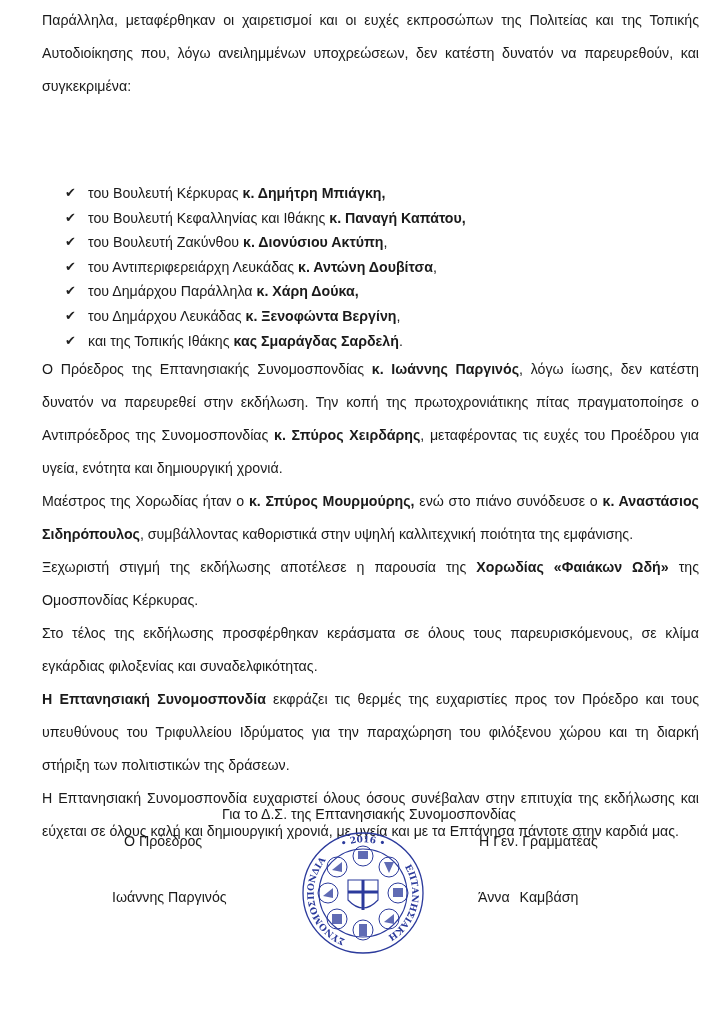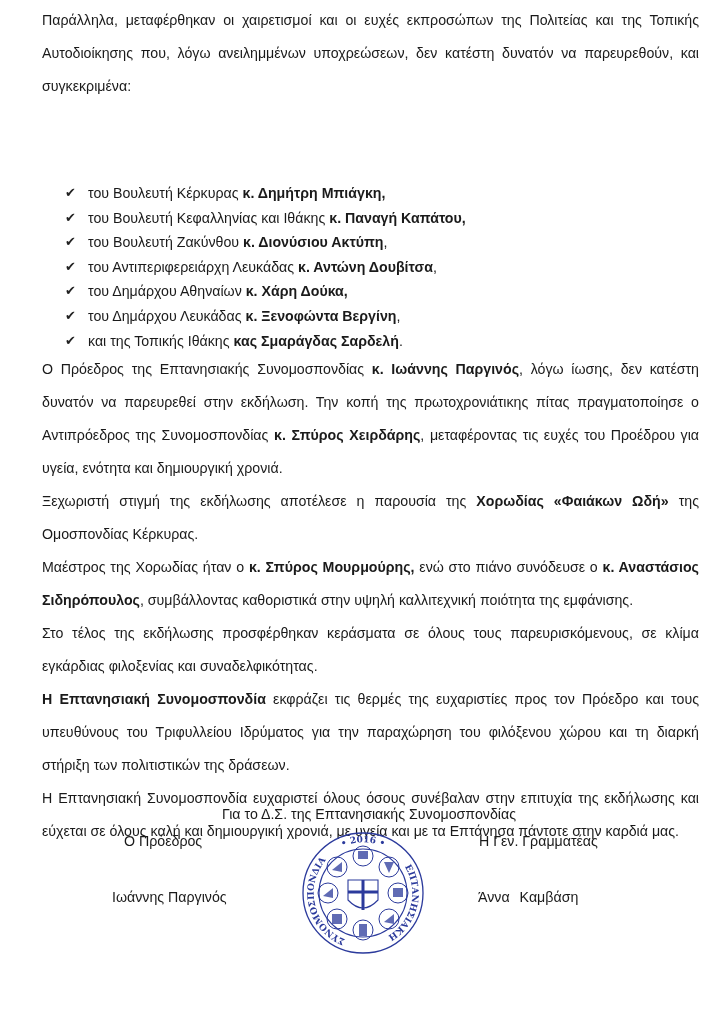--- a/index.html
+++ b/index.html
@@ -25,28 +25,28 @@
 <body>
 
 <div class="page">
   <p class="p intro">Παράλληλα, μεταφέρθηκαν οι χαιρετισμοί και οι ευχές εκπροσώπων της Πολιτείας και της Τοπικής Αυτοδιοίκησης που, λόγω ανειλημμένων υποχρεώσεων, δεν κατέστη δυνατόν να παρευρεθούν, και συγκεκριμένα:</p>
 
   <ul class="list">
     <li><span class="chk">✔</span><span>του Βουλευτή Κέρκυρας </span><b>κ. Δημήτρη Μπιάγκη,</b><span></span></li>
     <li><span class="chk">✔</span><span>του Βουλευτή Κεφαλληνίας και Ιθάκης </span><b>κ. Παναγή Καπάτου,</b><span></span></li>
     <li><span class="chk">✔</span><span>του Βουλευτή Ζακύνθου </span><b>κ. Διονύσιου Ακτύπη</b><span>,</span></li>
     <li><span class="chk">✔</span><span>του Αντιπεριφερειάρχη Λευκάδας </span><b>κ. Αντώνη Δουβίτσα</b><span>,</span></li>
-    <li><span class="chk">✔</span><span>του Δημάρχου Αθηναίων </span><b>κ. Χάρη Δούκα,</b><span></span></li>
+    <li><span class="chk">✔</span><span>του Δημάρχου Παράλληλα </span><b>κ. Χάρη Δούκα,</b><span></span></li>
     <li><span class="chk">✔</span><span>του Δημάρχου Λευκάδας </span><b>κ. Ξενοφώντα Βεργίνη</b><span>,</span></li>
     <li><span class="chk">✔</span><span>και της Τοπικής Ιθάκης </span><b>κας Σμαράγδας Σαρδελή</b><span>.</span></li>
   </ul>
 
   <p class="p"><span>Ο Πρόεδρος της Επτανησιακής Συνομοσπονδίας </span><b>κ. Ιωάννης Παργινός</b><span>, λόγω ίωσης, δεν κατέστη δυνατόν να παρευρεθεί στην εκδήλωση. Την κοπή της πρωτοχρονιάτικης πίτας πραγματοποίησε ο Αντιπρόεδρος της Συνομοσπονδίας </span><b>κ. Σπύρος Χειρδάρης</b><span>, μεταφέροντας τις ευχές του Προέδρου για υγεία, ενότητα και δημιουργική χρονιά.</span></p>
+  <p class="p"><span>Μαέστρος της Χορωδίας ήταν ο </span><b>κ. Σπύρος Μουρμούρης,</b><span> ενώ στο πιάνο συνόδευσε ο </span><b>κ. Αναστάσιος Σιδηρόπουλος</b><span>, συμβάλλοντας καθοριστικά στην υψηλή καλλιτεχνική ποιότητα της εμφάνισης.</span></p>
   <p class="p"><span>Ξεχωριστή στιγμή της εκδήλωσης αποτέλεσε η παρουσία της </span><b>Χορωδίας «Φαιάκων Ωδή»</b><span> της Ομοσπονδίας Κέρκυρας.</span></p>
-  <p class="p"><span>Μαέστρος της Χορωδίας ήταν ο </span><b>κ. Σπύρος Μουρμούρης,</b><span> ενώ στο πιάνο συνόδευσε ο </span><b>κ. Αναστάσιος Σιδηρόπουλος</b><span>, συμβάλλοντας καθοριστικά στην υψηλή καλλιτεχνική ποιότητα της εμφάνισης.</span></p>
   <p class="p">Στο τέλος της εκδήλωσης προσφέρθηκαν κεράσματα σε όλους τους παρευρισκόμενους, σε κλίμα εγκάρδιας φιλοξενίας και συναδελφικότητας.</p>
   <p class="p"><b>Η Επτανησιακή Συνομοσπονδία</b><span> εκφράζει τις θερμές της ευχαριστίες προς τον Πρόεδρο και τους υπευθύνους του Τριφυλλείου Ιδρύματος για την παραχώρηση του φιλόξενου χώρου και τη διαρκή στήριξη των πολιτιστικών της δράσεων.</span></p>
   <p class="p">Η Επτανησιακή Συνομοσπονδία ευχαριστεί όλους όσους συνέβαλαν στην επιτυχία της εκδήλωσης και εύχεται σε όλους καλή και δημιουργική χρονιά, με υγεία και με τα Επτάνησα πάντοτε στην καρδιά μας.</p>
 </div>
 
 <div class="sig">
   <div class="for">Για το Δ.Σ. της Επτανησιακής Συνομοσπονδίας</div>
   <div class="r1l">Ο  Πρόεδρος</div>
   <div class="r1r">Η Γεν. Γραμματέας</div>
   <div class="r2l">Ιωάννης Παργινός</div>

